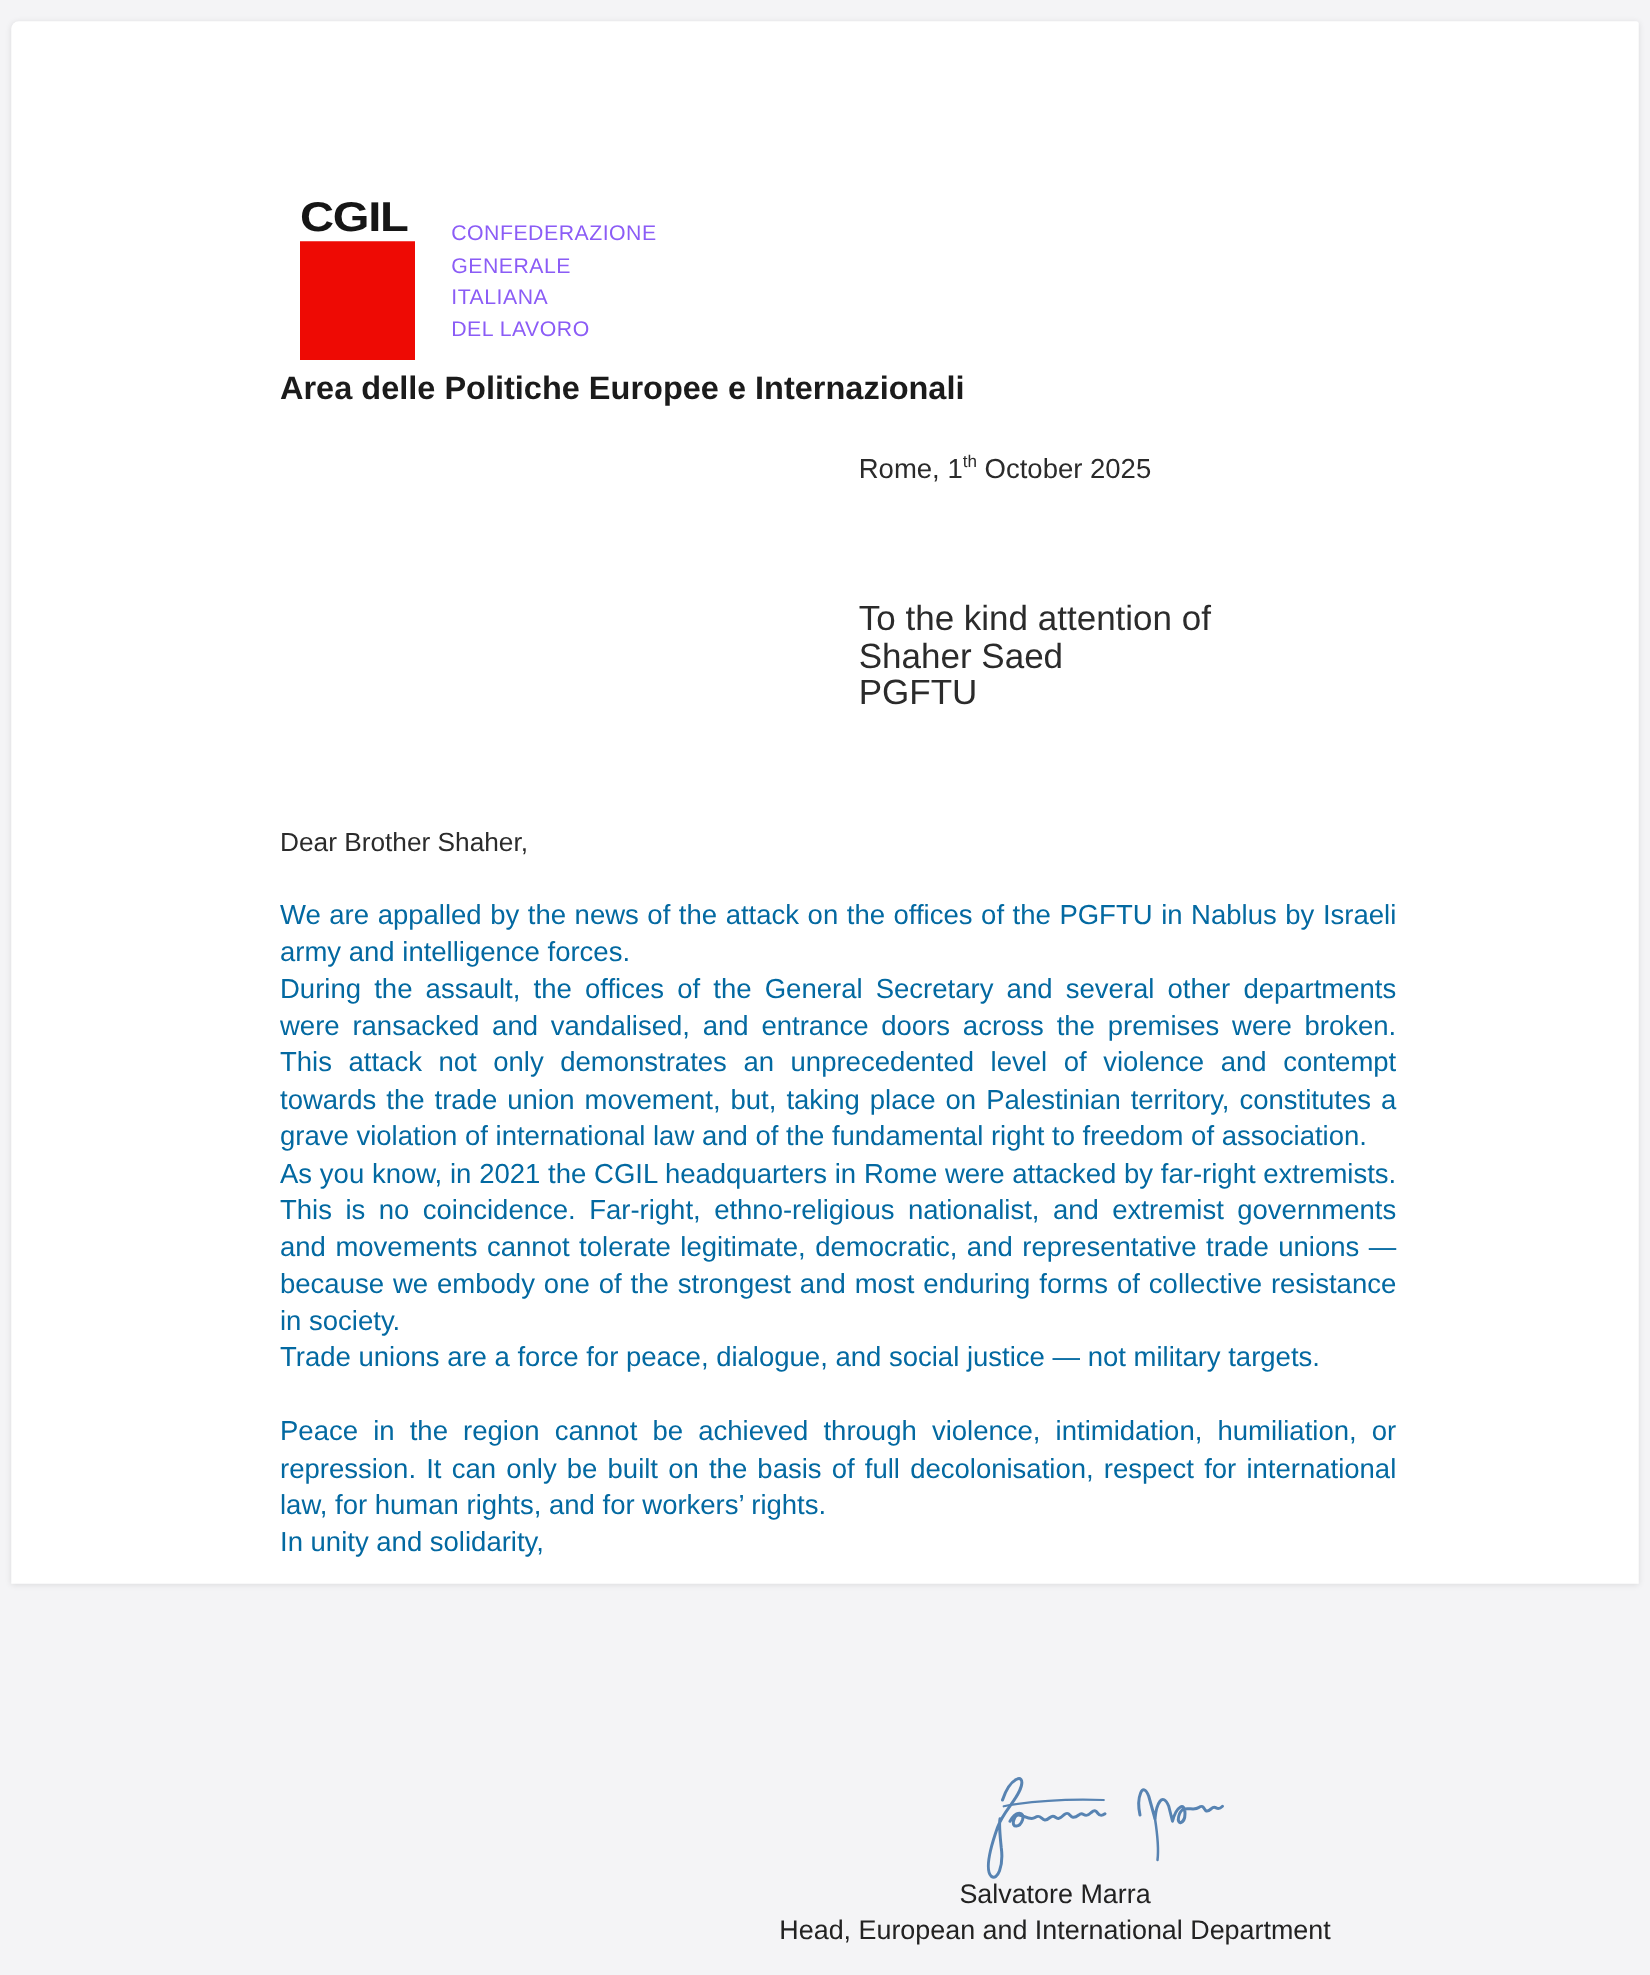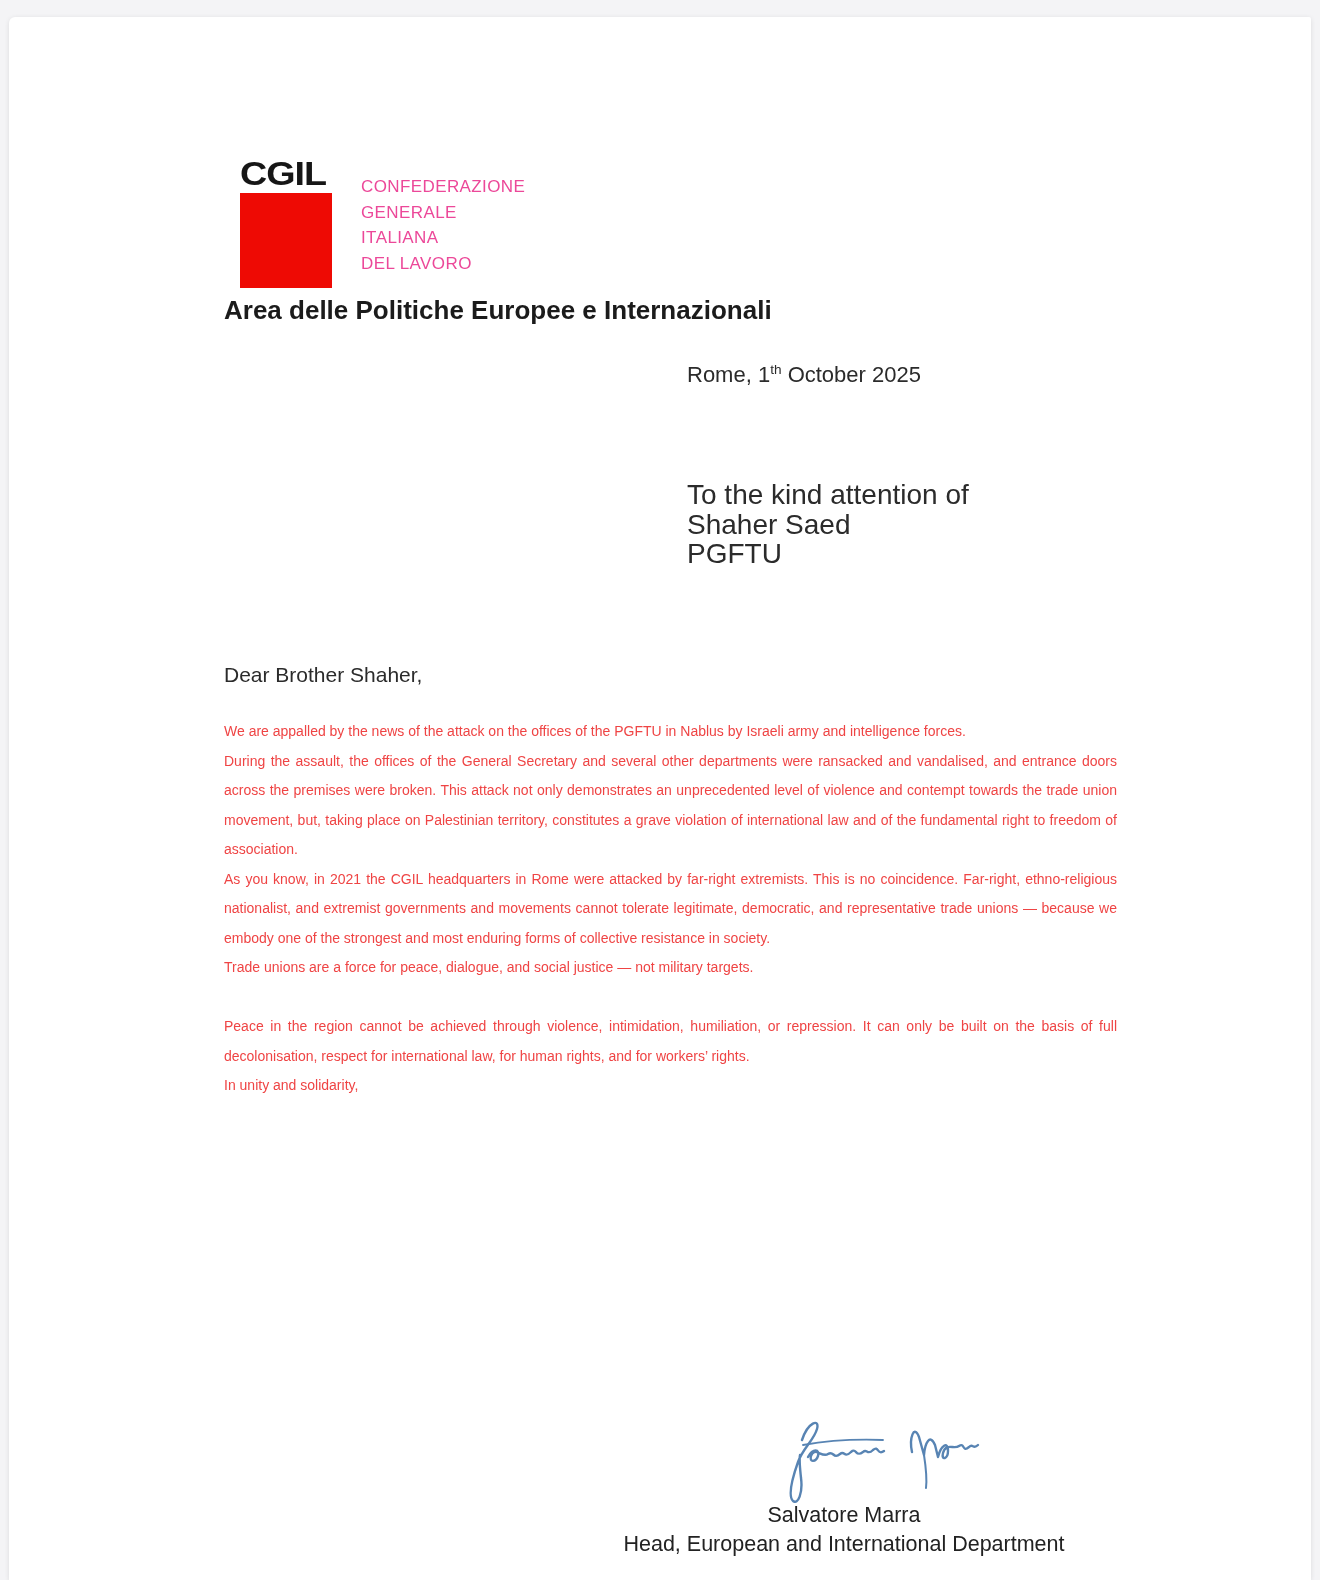--- a/index.html
+++ b/index.html
@@ -5,42 +5,42 @@
   html, body { margin:0; padding:0; }
   body {
     width:1320px; height:1580px;
     background:#f4f4f6;
     font-family:"Liberation Sans", sans-serif;
     position:relative; overflow:hidden;
     color:#2b2b2b;
   }
   .paper {
     position:absolute; left:9px; top:17px;
-    width:1302px; height:1563px;
+    width:1302px; height:1250px;
     background:#ffffff;
     border-radius:6px 2px 0 0;
     box-shadow:0 1px 5px rgba(0,0,0,0.10);
   }
   .abs { position:absolute; }
 
   
   .logo-wordmark {
     left:231px; top:138px;
     font-size:37px; font-weight:bold; color:#161616;
     letter-spacing:-1px;
     transform:scale(1.02,0.90); transform-origin:left top;
     white-space:nowrap;
   }
   .logo-square {
     left:231px; top:176px; width:92px; height:95px;
   }
   .org-lines {
     left:352px; top:157px;
     font-size:17px; line-height:25.5px;
-    color:#ec4899; letter-spacing:0.4px;
+    color:#8b5cf6; letter-spacing:0.4px;
   }
   .department {
     left:215px; top:278px;
     font-size:26px; font-weight:bold; color:#1b1b1b;
     white-space:nowrap;
   }
 
   
   .dateline {
     left:678px; top:345px;
@@ -52,22 +52,22 @@
     font-size:28px; line-height:29.5px; color:#2b2b2b;
   }
 
   
   .salutation {
     left:215px; top:646px;
     font-size:21px; color:#2b2b2b;
   }
   .letter-body {
     left:215px; top:700px; width:893px;
-    font-size:14px; line-height:29.5px;
-    color:#ef4444;
+    font-size:22px; line-height:29.5px;
+    color:#0369a1;
     text-align:justify;
   }
   .letter-body p { margin:0; }
   .letter-body p.spaced { margin-top:29.5px; }
   .closing { margin-top:29.5px; text-align:left; }
 
   
   .signature-svg { left:731px; top:1383px; }
   .signatory {
     left:235px; top:1484px; width:1200px;

